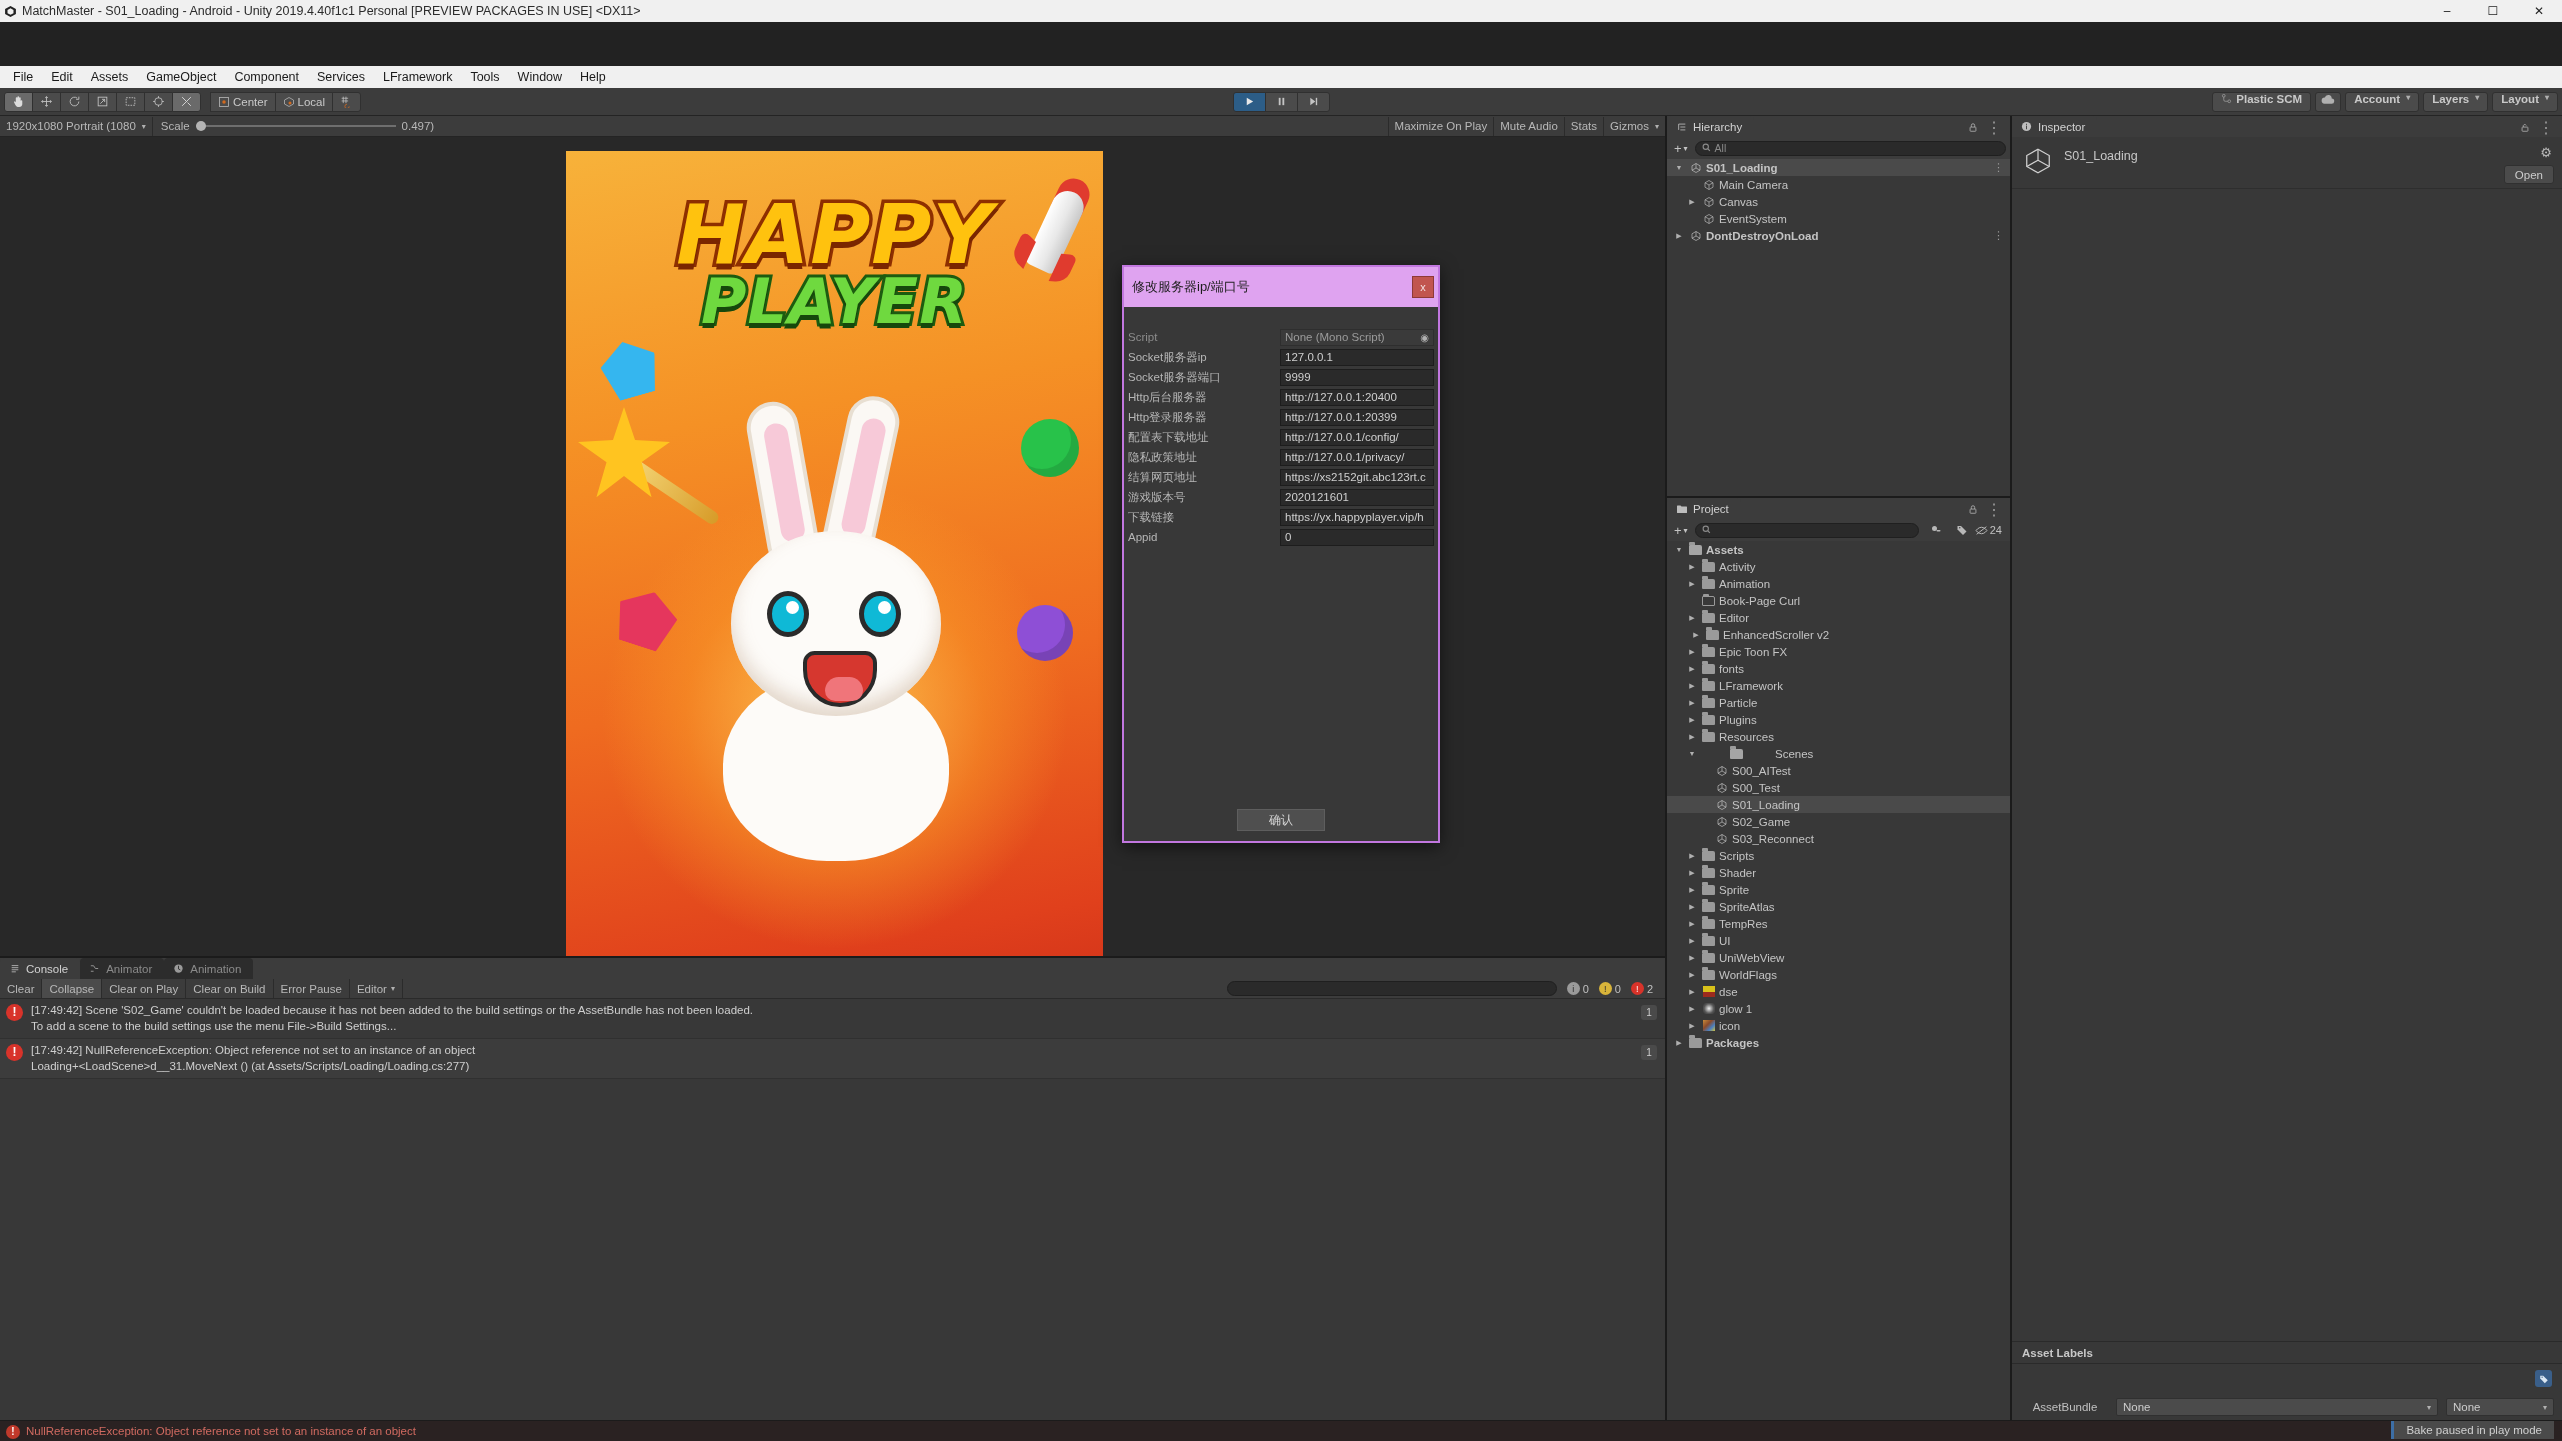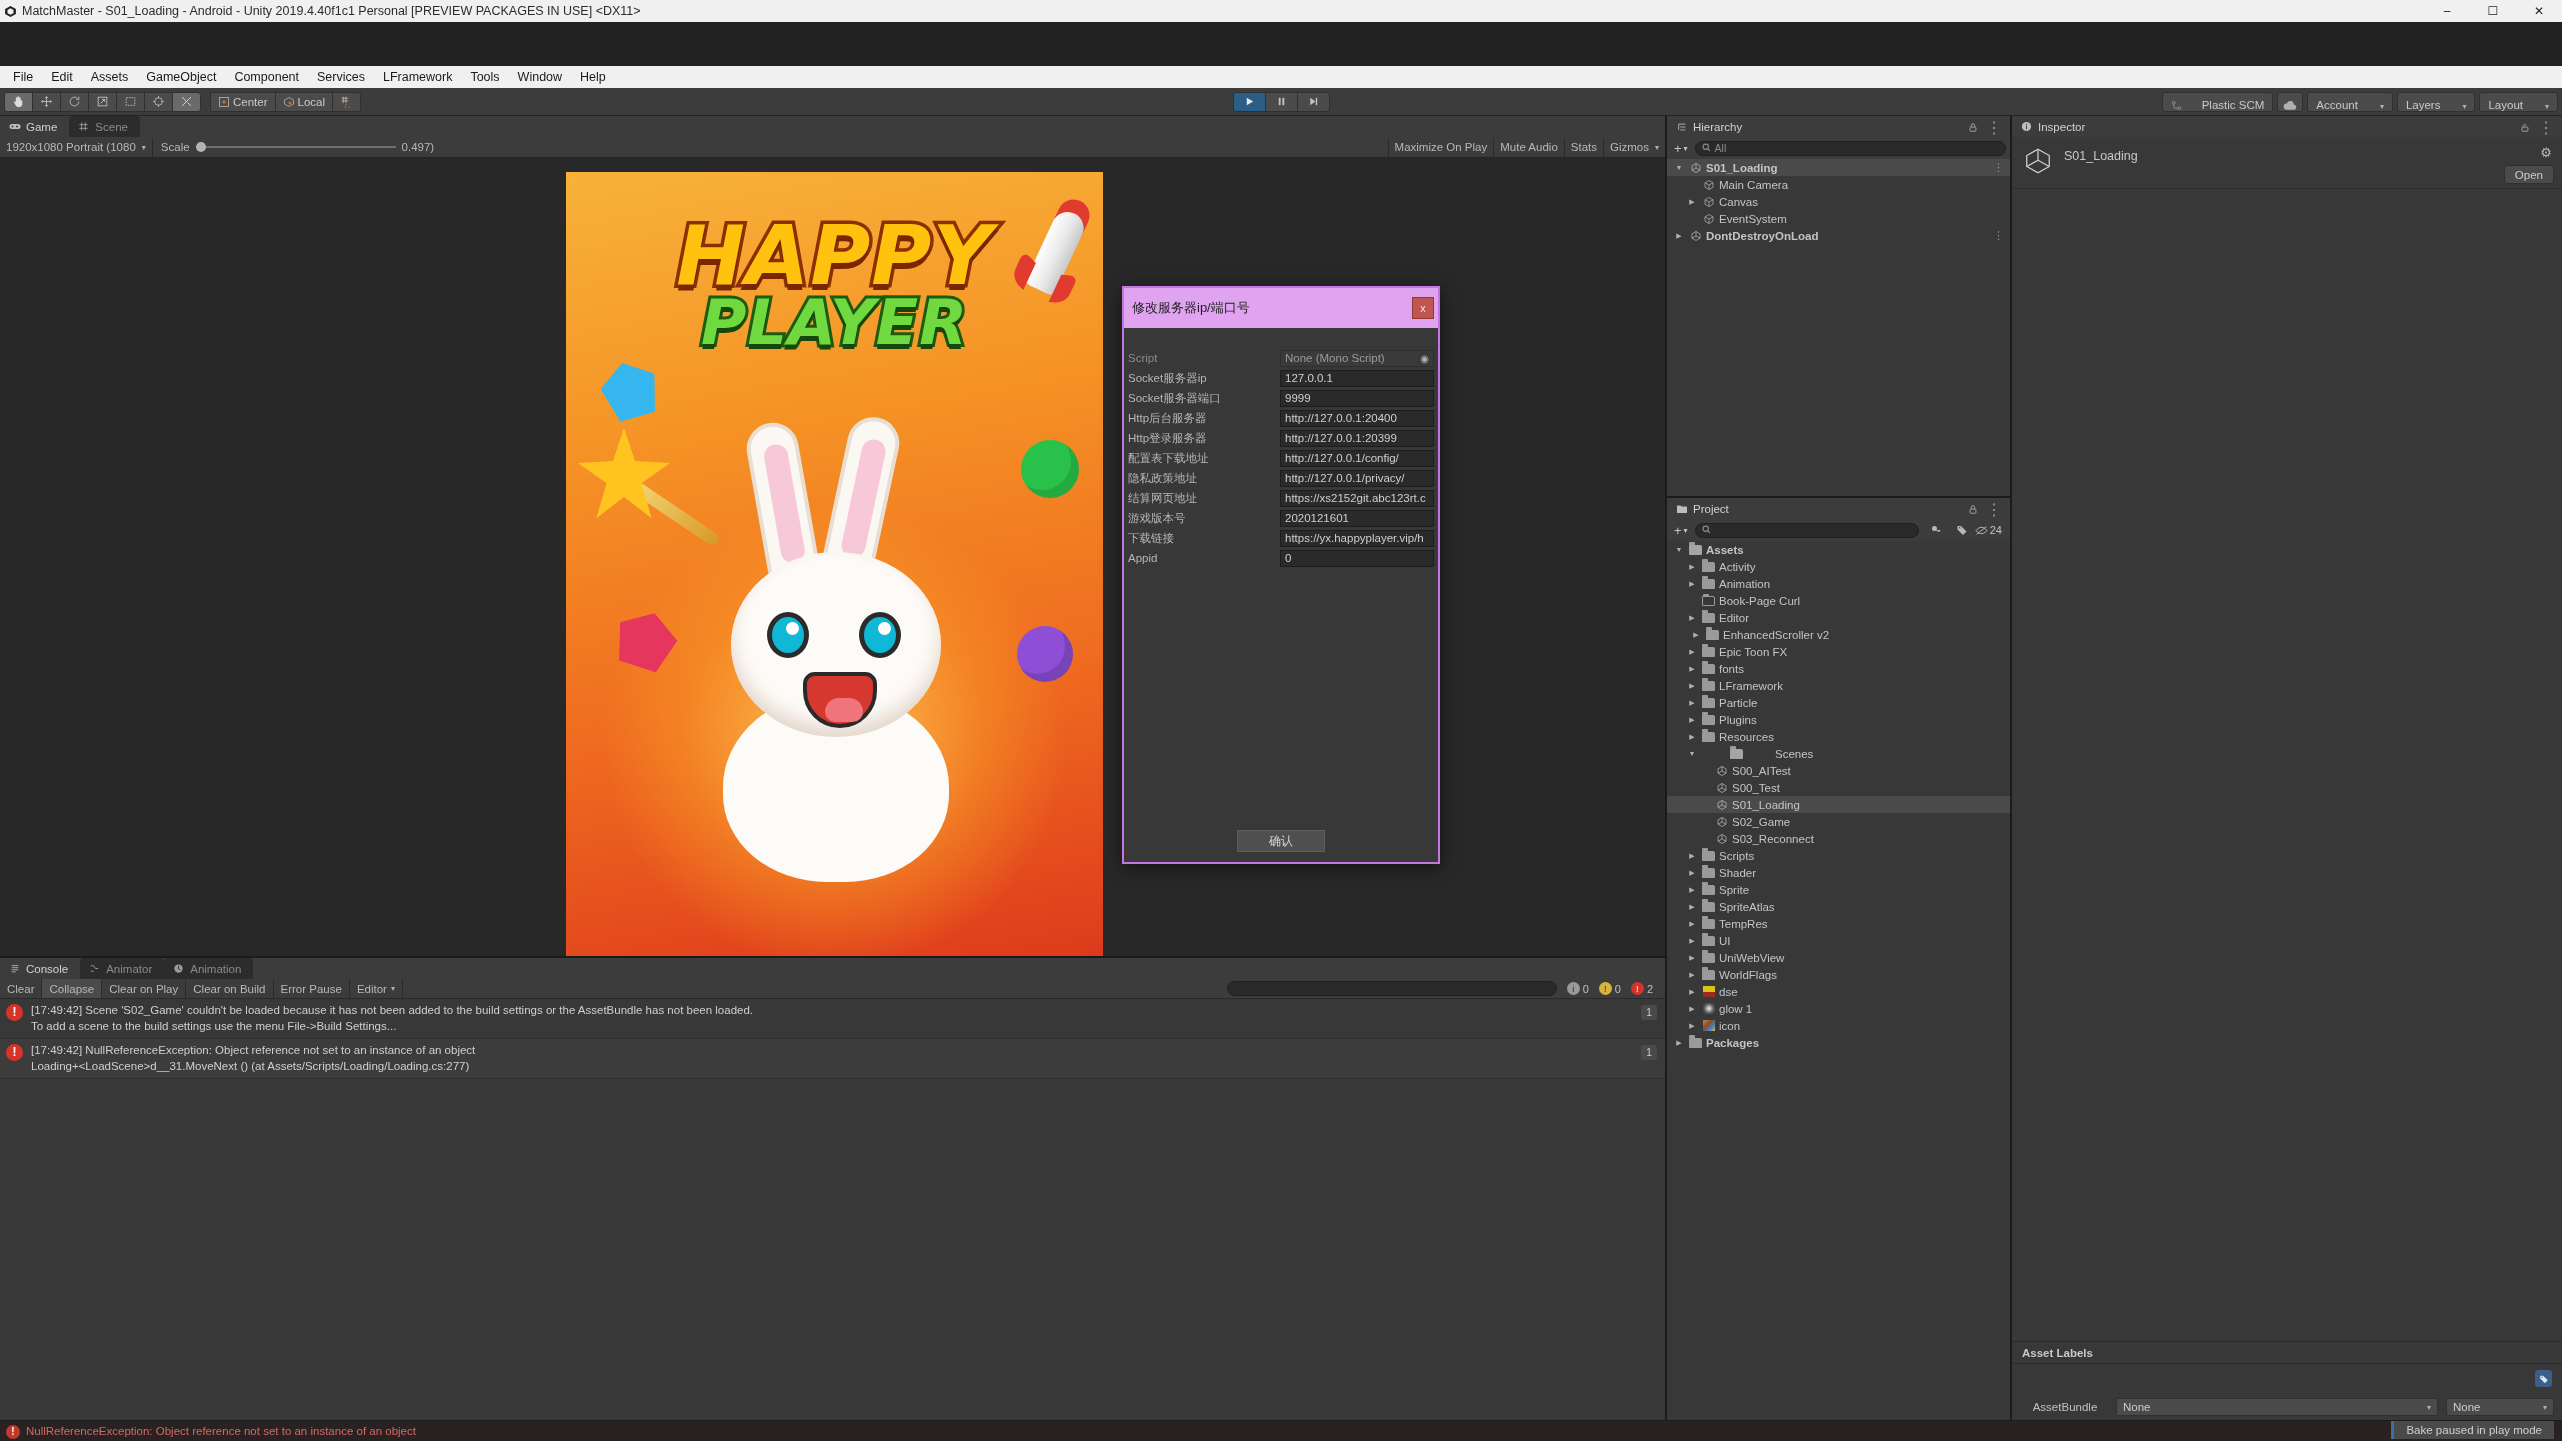--- a/index.html
+++ b/index.html
@@ -66,21 +66,21 @@
     display: flex; align-items: center; justify-content: center; margin-right: -1px; cursor: default;
   }
   .play-group .pbtn:first-child { border-radius: 3px 0 0 3px; }
   .play-group .pbtn:last-child { border-radius: 0 3px 3px 0; }
   .play-group .pbtn.active { background: #2c5d87; }
   .toolbar-right {
     margin-left: auto; display: flex; align-items: center; gap: 4px; font-size: 11.5px;
   }
   .trbtn {
     height: 20px; background: #4b4b4b; border: 1px solid #303030; border-radius: 3px;
-    display: flex; align-items: flex-end; gap: 20px; padding: 0 8px; color: #c9c9c9; cursor: default;
+    display: flex; align-items: flex-start; gap: 4px; padding: 0 8px; color: #c9c9c9; cursor: default; font-weight: bold;
   }
   .trbtn .caret { font-size: 8px; color: #b0b0b0; margin-left: 2px; }
   .cloud-ic { width: 26px; justify-content: center; padding: 0; }
 
   
   .body { flex: 1; display: flex; min-height: 0; background: #222222; }
   .col-left { width: 1665px; display: flex; flex-direction: column; min-width: 0; }
   .col-mid  { width: 345px; display: flex; flex-direction: column; border-left: 2px solid #1b1b1b; }
   .col-right{ flex: 1; display: flex; flex-direction: column; border-left: 2px solid #1b1b1b; }
 
@@ -539,40 +539,20 @@
         <span class="caret">▾</span>
       </div>
     </div>
   </div>
 
   <div class="body">
 
     <div class="col-left">
 
       <div class="game-panel">
-        <div class="tabstrip">
-          <div class="ptab active">
-            <span class="ico">
-              <svg width="12" height="9" viewBox="0 0 24 16" fill="#bdbdbd">
-                  <rect x="1" y="3" width="22" height="10" rx="5"></rect>
-                  <circle cx="7" cy="8" r="2" fill="#3c3c3c"></circle>
-                  <circle cx="16" cy="8" r="2" fill="#3c3c3c"></circle>
-                </svg>
-            </span>
-            <span>Game</span>
-          </div>
-          <div class="ptab inactive">
-            <span class="ico">
-              <svg width="11" height="11" viewBox="0 0 24 24" fill="none" stroke="#9a9a9a" stroke-width="2">
-                  <path d="M8 3v18M16 3v18M3 8h18M3 16h18"></path>
-                </svg>
-            </span>
-            <span>Scene</span>
-          </div>
-        </div>
 
         <div class="game-toolbar">
           <div class="gt-item dd">
             <span>1920x1080 Portrait (1080</span>
           </div>
           <div class="scale-slider">
             <span>Scale</span>
             <span class="slider-track">
               <span class="slider-knob"></span>
             </span>

